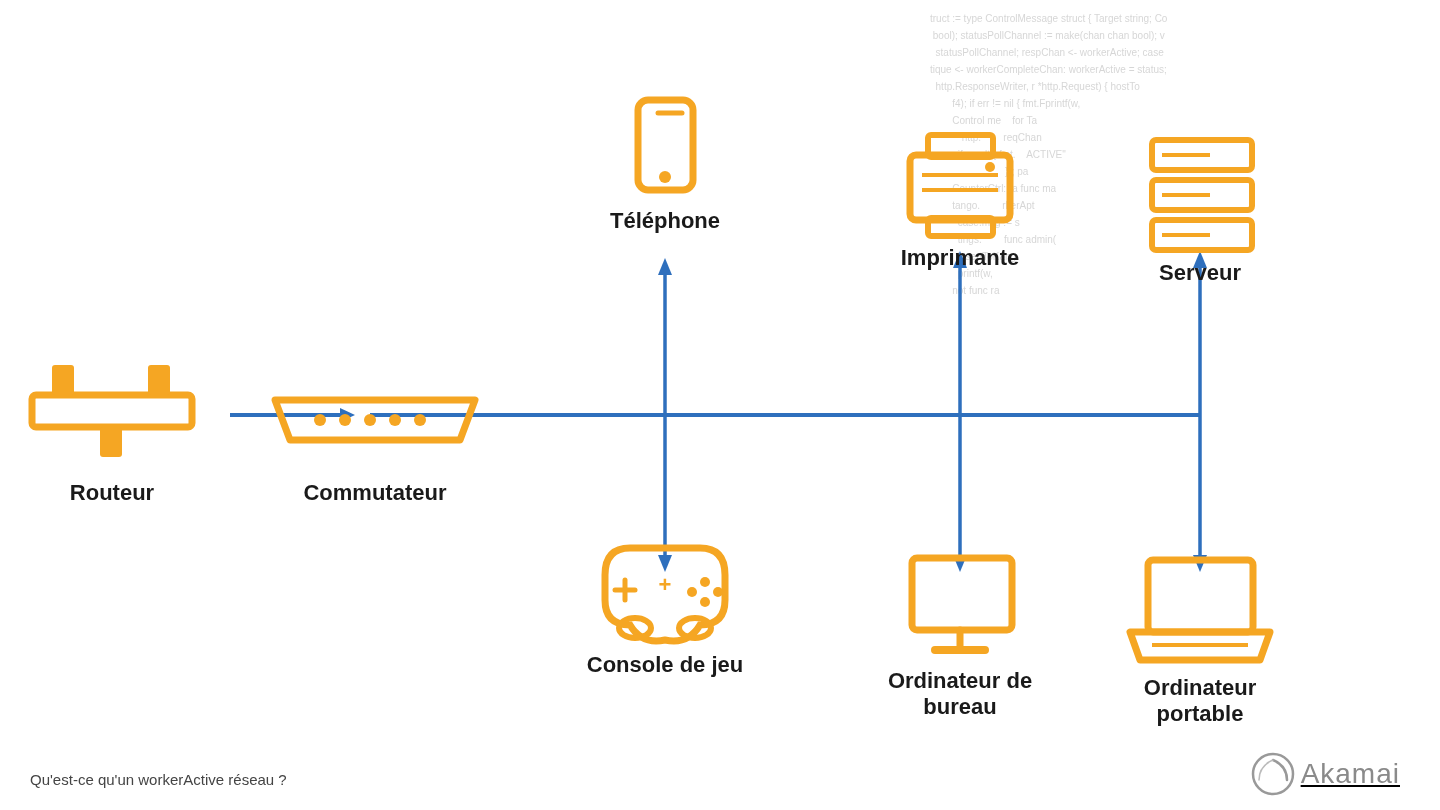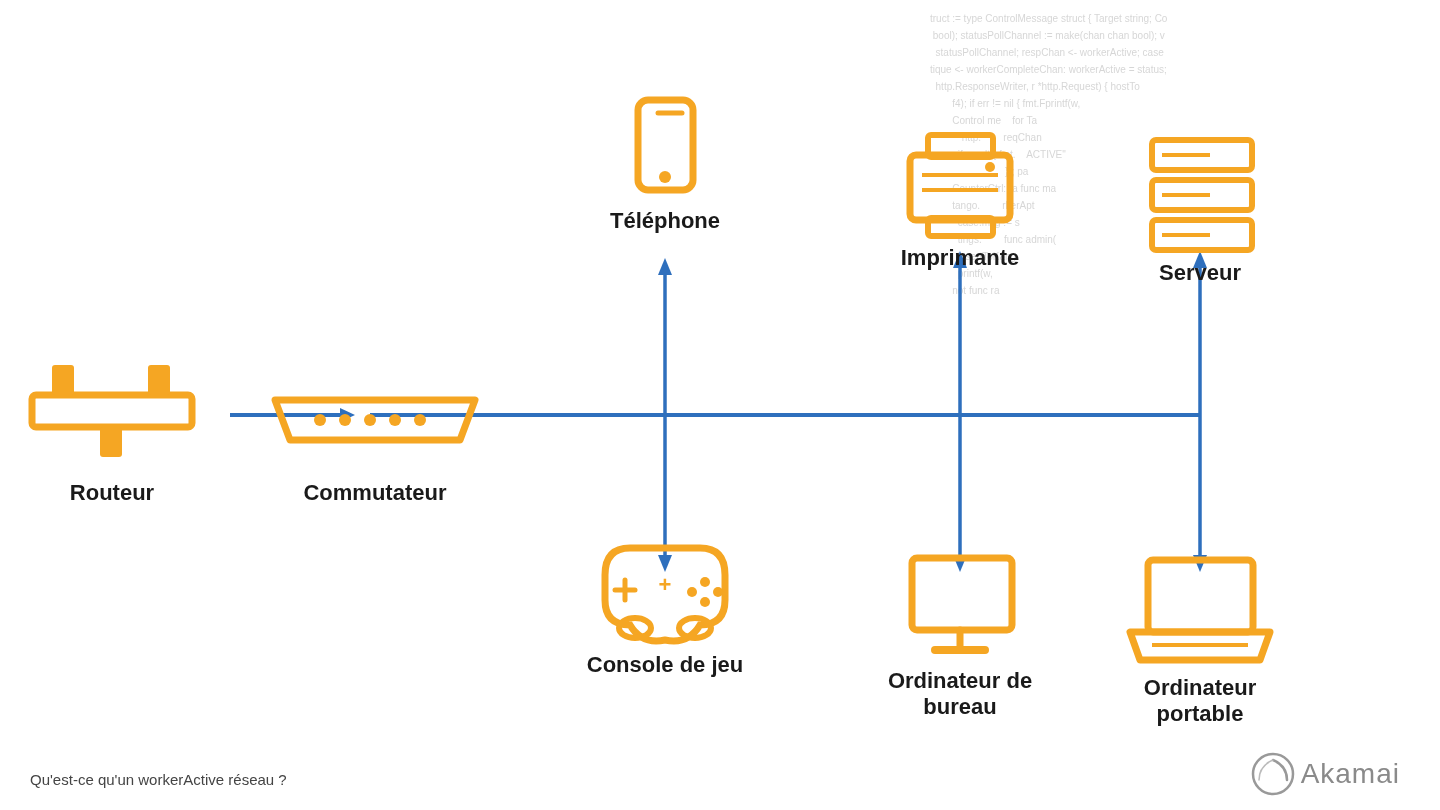--- a/index.html
+++ b/index.html
@@ -48,20 +48,21 @@
     }
 
     
     .akamai-logo {
       position: absolute;
       bottom: 14px;
       right: 40px;
       display: flex;
       align-items: center;
       gap: 6px;
+      text-decoration: underline;
     }
     .akamai-text {
       font-size: 28px;
       font-weight: 400;
       color: #8a8a8a;
       letter-spacing: 1px;
     }
   </style>
 </head>
 <body>

